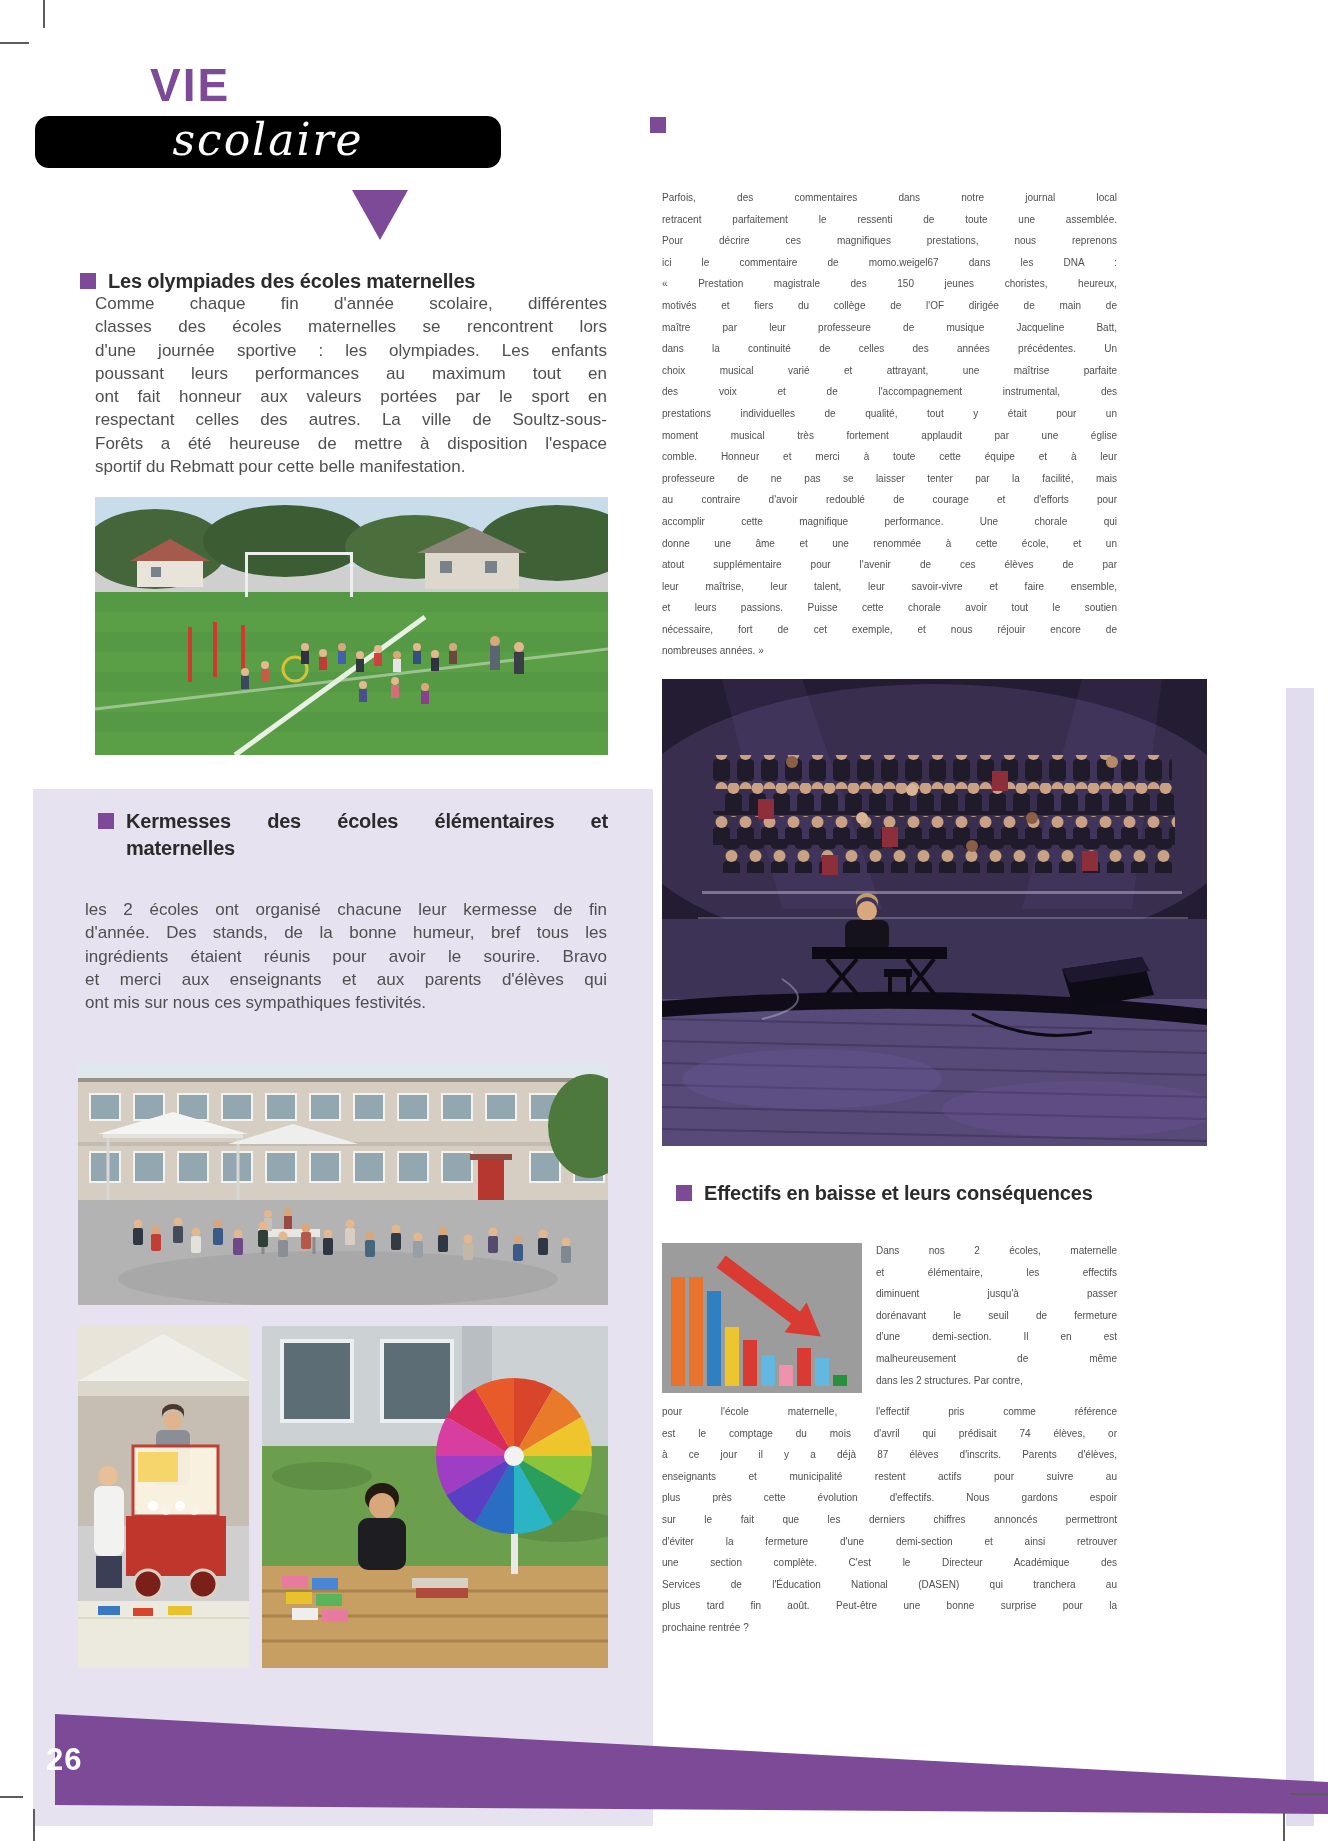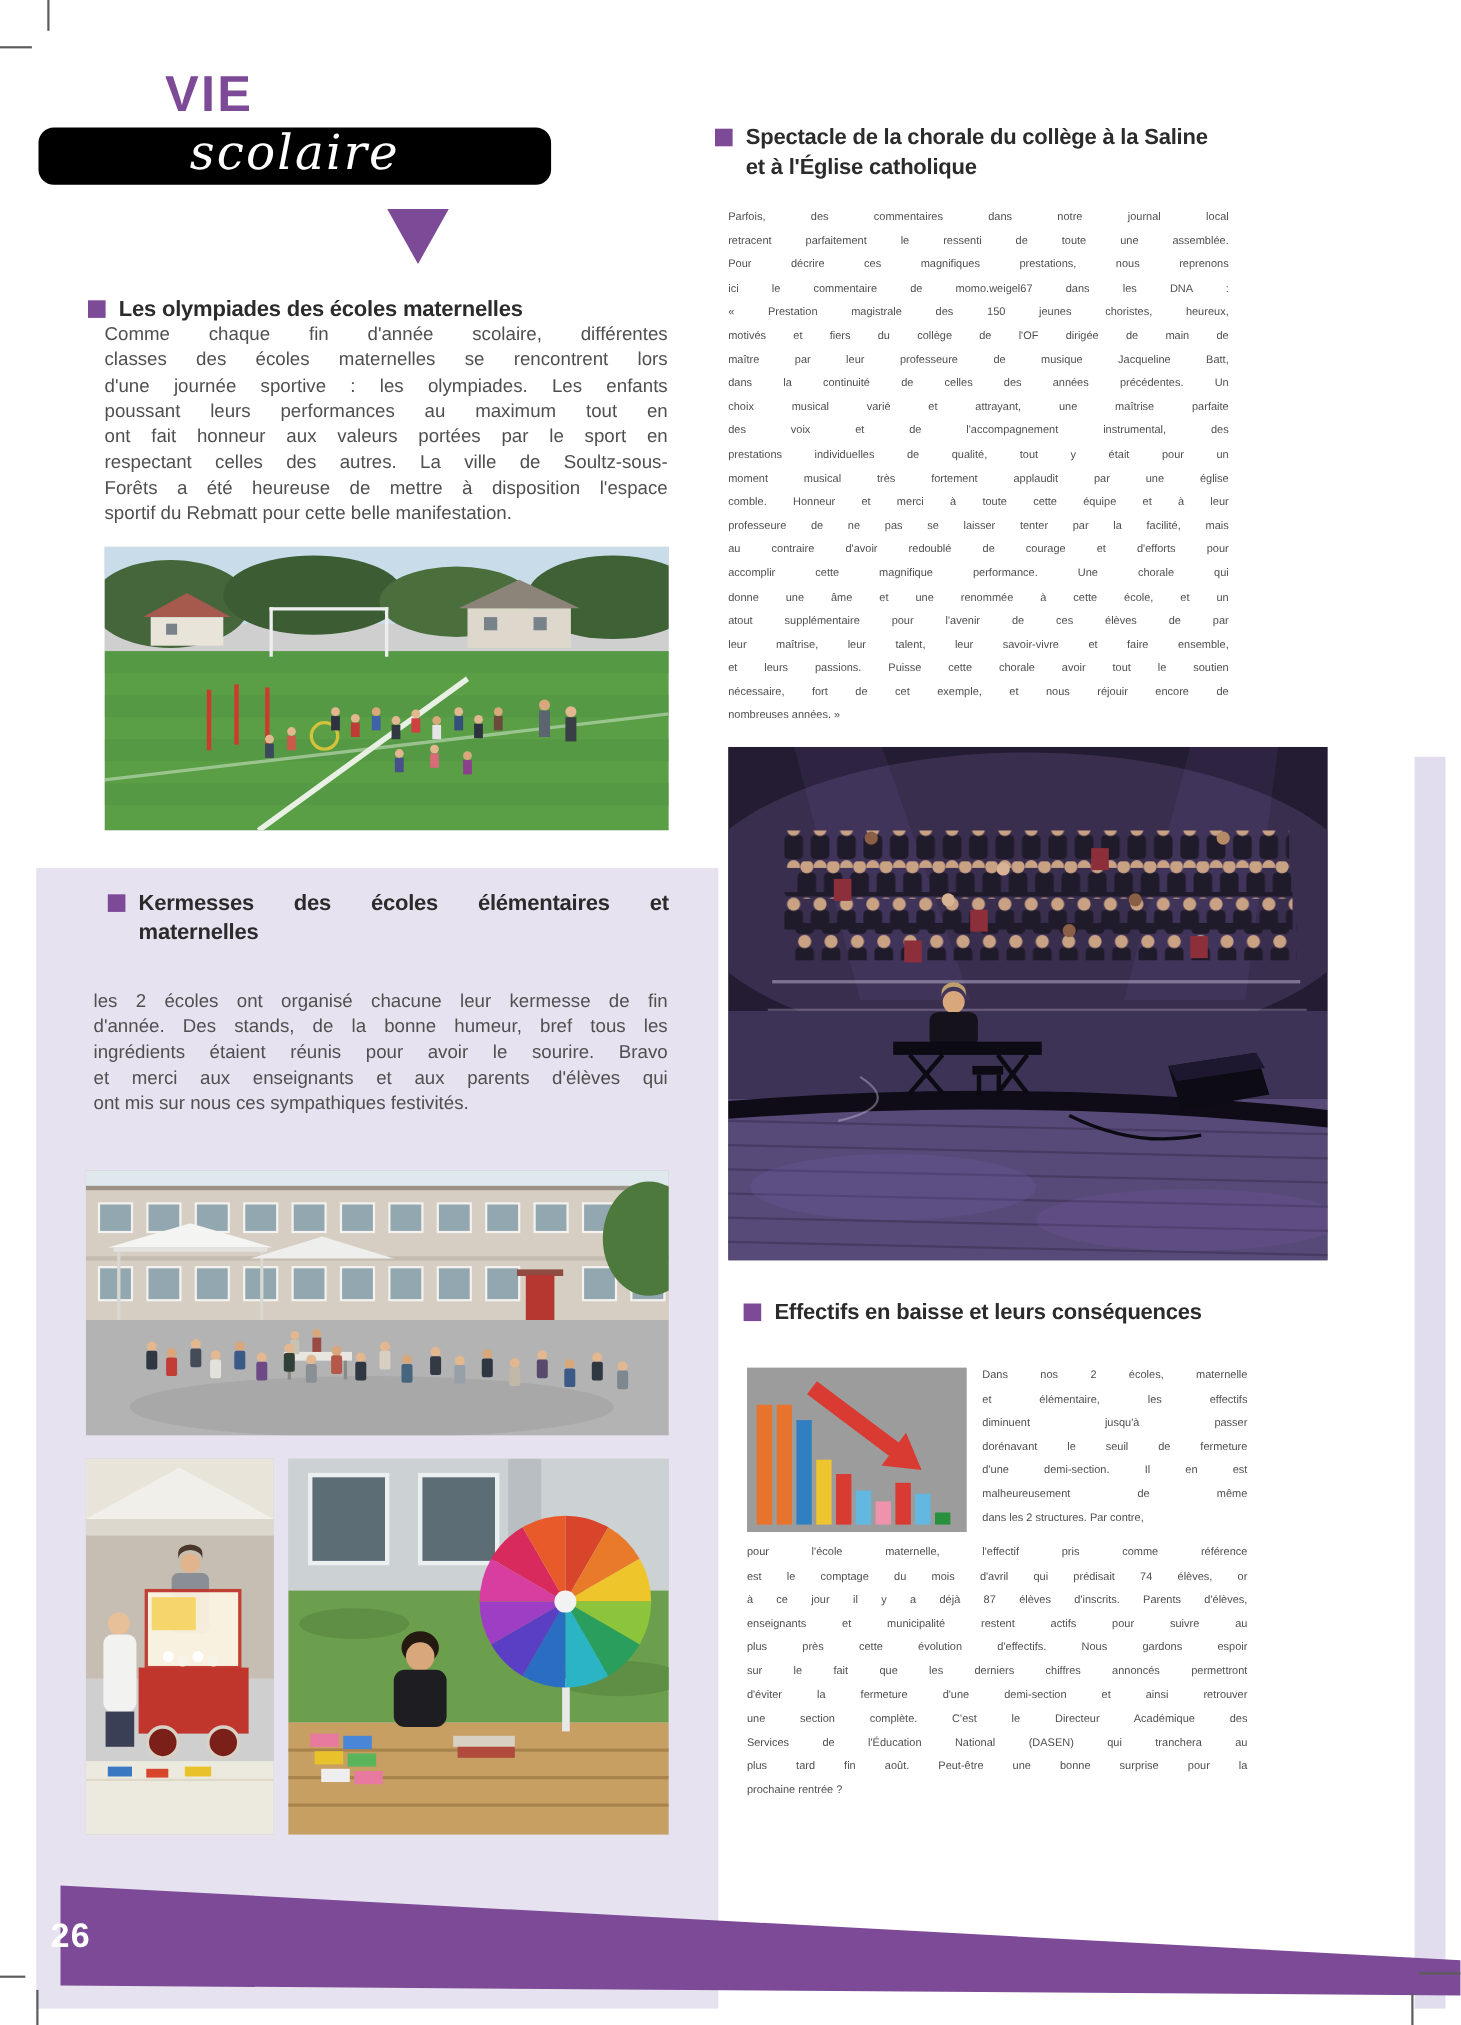--- a/index.html
+++ b/index.html
@@ -399,24 +399,20 @@
         <rect x="30" y="282" width="26" height="12" fill="#eeeeee"></rect>
           <rect x="60" y="284" width="26" height="12" fill="#e87aa0"></rect>
         <rect x="150" y="252" width="56" height="10" fill="#d8d0c2"></rect>
           <rect x="154" y="262" width="52" height="10" fill="#b04a3c"></rect>
       </g>
     </svg>
   </div>
 
   <div class="h-row" style="left:650px;top:112px;width:470px;">
     <span class="bullet"></span>
-    <span class="h-text">
-      <span style="display:block;">Spectacle de la chorale du collège à la Saline</span>
-      <span style="display:block;">et à l'Église catholique</span>
-    </span>
   </div>
   <div class="para p-right" style="left:662px;top:187px;width:455px;">
       <div class="jline">Parfois, des commentaires dans notre journal local</div>
       <div class="jline">retracent parfaitement le ressenti de toute une assemblée.</div>
       <div class="jline">Pour décrire ces magnifiques prestations, nous reprenons</div>
       <div class="jline">ici le commentaire de momo.weigel67 dans les DNA :</div>
       <div class="jline">« Prestation magistrale des 150 jeunes choristes, heureux,</div>
       <div class="jline">motivés et fiers du collège de l'OF dirigée de main de</div>
       <div class="jline">maître par leur professeure de musique Jacqueline Batt,</div>
       <div class="jline">dans la continuité de celles des années précédentes. Un</div>
@@ -505,21 +501,21 @@
       <path d="M310,335 q60,30 120,18" stroke="#0c0a12" stroke-width="3" fill="none"></path>
       <path d="M120,300 q40,26 -20,40" stroke="#cfc8e0" stroke-width="2" fill="none" opacity="0.4"></path>
     </svg>
   </div>
 
   <div class="h-row" style="left:650px;top:1180px;width:470px;padding-left:26px;">
     <span class="bullet"></span>
     <span class="h-text">Effectifs en baisse et leurs conséquences</span>
   </div>
 
-  <div class="para p-right" style="left:662px;top:1240px;width:455px;margin-left:17px;">
+  <div class="para p-right" style="left:662px;top:1240px;width:455px;">
     <div class="chart-illustration" aria-label="wooden toy bar chart of decreasing bars with a big red arrow pointing down-right, on gray background">
       <svg viewBox="0 0 200 150" preserveAspectRatio="none">
         <rect width="200" height="150" fill="#9c9c9c"></rect>
         <g id="bar-group">
             <rect x="9" y="34" width="14" height="109" fill="#e8732c"></rect>
             <rect x="27" y="34" width="14" height="109" fill="#e8732c"></rect>
             <rect x="45" y="48" width="14" height="95" fill="#2f7fc1"></rect>
             <rect x="63" y="84" width="14" height="59" fill="#ecc52f"></rect>
             <rect x="81" y="97" width="14" height="46" fill="#d93a31"></rect>
             <rect x="99" y="112" width="14" height="31" fill="#62b8e0"></rect>

